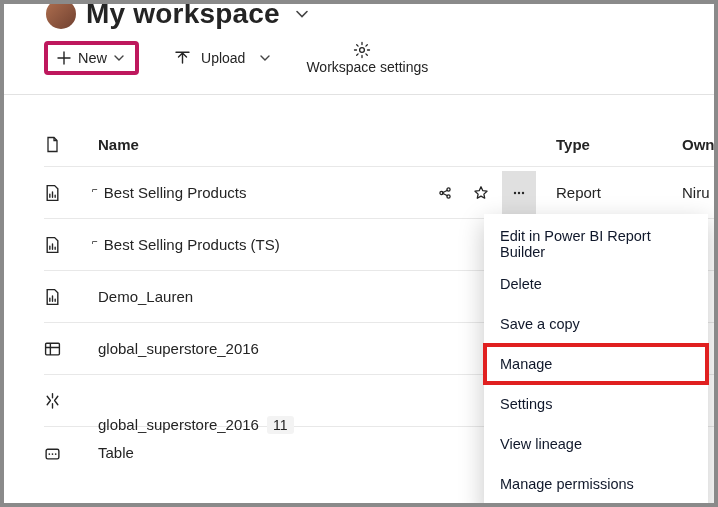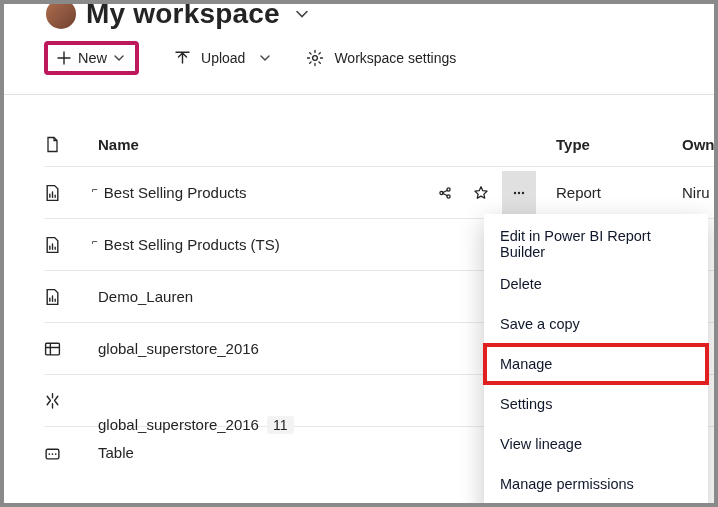--- a/index.html
+++ b/index.html
@@ -15,21 +15,21 @@
 
     
     .toolbar { position: absolute; left: 40px; top: 37px; display: flex; align-items: center; height: 34px; }
     .btn-new { display: flex; align-items: center; height: 34px; border: 4px solid #be185d; border-radius: 4px; background: #fff; padding: 0 10px 0 8px; font-size: 14.5px; cursor: pointer; }
     .btn-new .plus { margin-right: 6px; display:inline-flex; }
     .btn-new .chev-sm { margin-left: 6px; display:inline-flex; }
     .tbtn { display: flex; align-items: center; height: 34px; font-size: 14px; color: #242424; cursor: pointer; }
     .tbtn .ticon { margin-right: 10px; display:inline-flex; }
     .upload { margin-left: 35px; }
     .upload .chev-sm { margin-left: 14px; display:inline-flex; }
-    .settings { margin-left: 35px; }
+    .settings { margin-left: 35px; flex-direction: column; }
     .divider { position: absolute; left: 0; right: 0; top: 90px; height: 1px; background: #e2e2e2; }
 
     
     .tbl { position: absolute; left: 40px; right: -30px; top: 118px; }
     .hdr { display: flex; align-items: center; height: 44px; font-size: 15px; font-weight: 700; }
     .col-icon { width: 54px; display:flex; align-items:center; }
     .col-name { flex: 1; }
     .col-actions { width: 110px; display:flex; justify-content:flex-end; align-items:center; gap:6px; }
     .col-type { width: 146px; padding-left: 20px; }
     .col-owner { width: 62px; }

